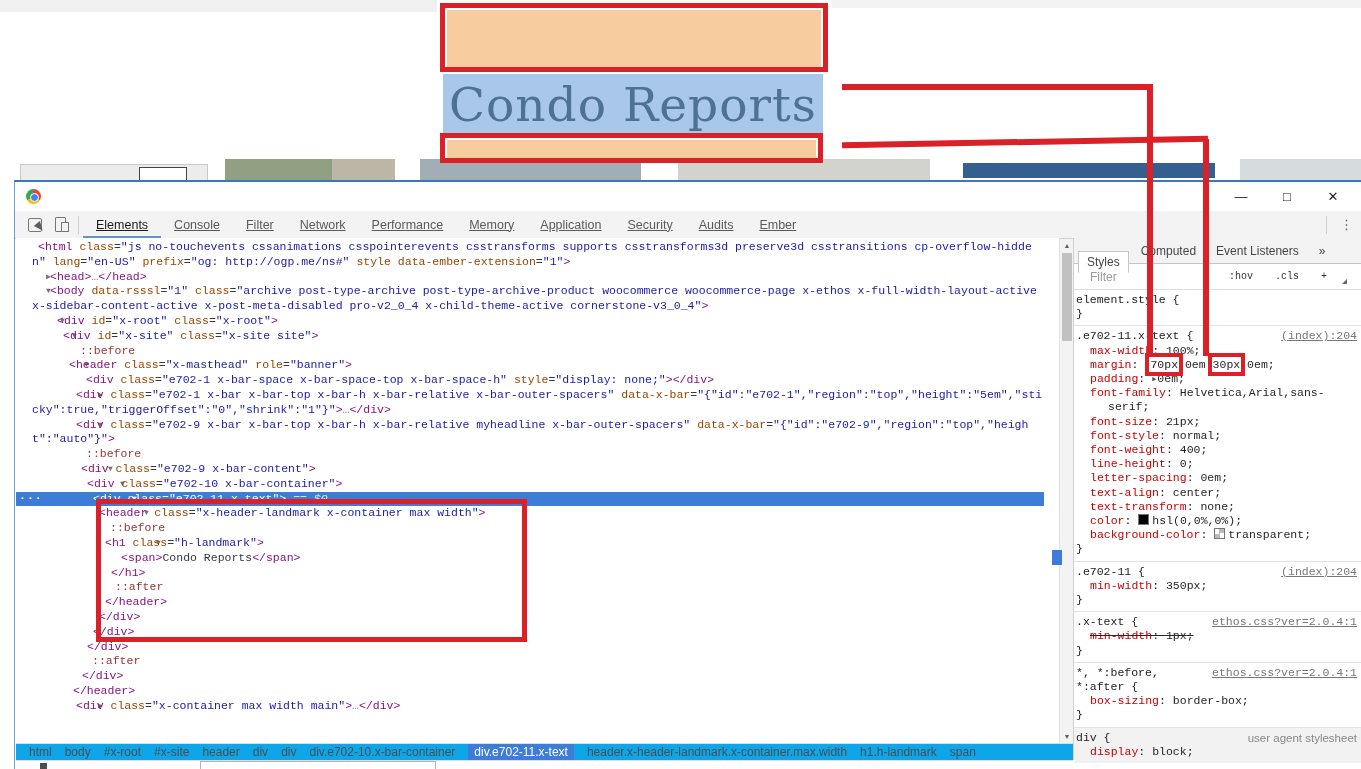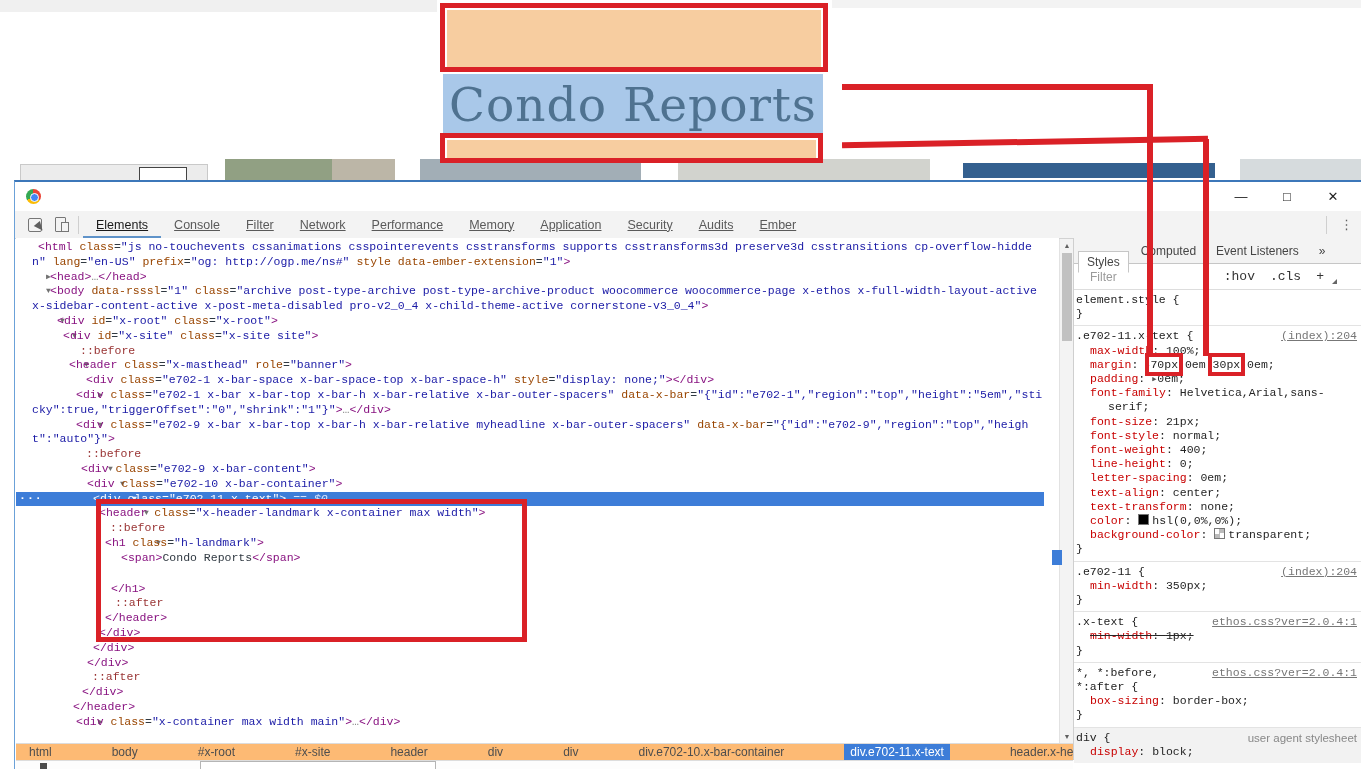--- a/index.html
+++ b/index.html
@@ -80,39 +80,39 @@
   .rowdots{position:absolute;left:3px;top:-3px;color:#fff;font-weight:bold;letter-spacing:1px;text-indent:0;}
 
   
   #dom-scroll{left:1044px;top:57px;width:14px;height:504px;background:#f3f3f3;border-left:1px solid #e2e2e2;}
   .sb-arrow{position:absolute;left:0;width:14px;height:13px;display:flex;align-items:center;
       justify-content:center;font-size:7px;color:#606060;}
   #dom-thumb{position:absolute;left:2px;top:14px;width:10px;height:88px;background:#c1c1c1;}
   #dom-marker{left:1037px;top:368px;width:10px;height:15px;background:#3d7dd8;}
 
   
-  #breadcrumb{left:1px;top:561px;width:1057px;height:16px;background:#fdba74;
-      border-top:1px solid #dcdcdc;display:flex;align-items:center;font-size:12px;color:#4e4e4e;gap:47px;}
+  #breadcrumb{left:1px;top:561px;width:1057px;height:16px;background:#0ea5e9;
+      border-top:1px solid #dcdcdc;display:flex;align-items:center;font-size:12px;color:#4e4e4e;}
   .crumb{margin-left:13px;white-space:nowrap;cursor:default;}
   .crumb.selc{background:#3d7dd8;color:#fff;padding:1px 6px;margin-left:13px;}
   #bottomrow{left:1px;top:578px;width:1057px;height:11px;background:#fdfdfd;border-top:1px solid #ddd;}
   #bottomrow-icon{left:24px;top:2px;width:7px;height:8px;background:#4d4d4d;position:absolute;}
   #bottomrow-box{left:184px;top:0px;width:234px;height:10px;background:#fff;border:1px solid #b5b5b5;position:absolute;}
 
   
   #styles-panel{left:1058px;top:56px;width:289px;height:521px;background:#fff;
       border-left:1px solid #cfcfcf;border-bottom:1px solid #c9c9c9;}
   #styles-tabs{height:25px;background:#f3f3f3;border-bottom:1px solid #c6c6c6;
       display:flex;align-items:center;}
   .stab{font-size:12px;color:#454545;padding:3px 8px;margin-left:4px;cursor:default;white-space:nowrap;}
   .stab.active{background:#fff;border:1px solid #c6c6c6;border-bottom:1px solid #fff;margin-top:22px;}
   #filter-row{height:25px;border-bottom:1px solid #ddd;display:flex;align-items:center;position:relative;}
   #filter-label{font-size:12px;color:#9a9a9a;margin-left:16px;}
-  #filter-chips{position:absolute;right:26px;display:flex;align-items:center;gap:15px;
-      font-size:13px;color:#333;font-family:"Liberation Mono",monospace;}
+  #filter-chips{position:absolute;right:16px;display:flex;align-items:center;gap:22px;
+      font-size:10px;color:#333;font-family:"Liberation Mono",monospace;}
   .corner{width:0;height:0;border-left:5px solid transparent;border-bottom:5px solid #666;
       margin-left:-7px;margin-top:9px;}
 
   #css-rules{font-family:"Liberation Mono",monospace;font-size:11.5px;line-height:14.2px;color:#252525;}
   .rule{border-bottom:1px solid #e3e3e3;padding:3px 0 4px 0;}
   .rule.ua{background:#f2f2f2;border-bottom:none;}
   .rhead{display:flex;justify-content:space-between;padding:0 6px 0 2px;}
   .rsel{color:#222;}
   .rlink{color:#777;text-decoration:underline;white-space:nowrap;}
   .rsrc{color:#888;white-space:nowrap;font-family:"Liberation Sans",sans-serif;font-size:11.5px;}
@@ -194,21 +194,21 @@
         <div class="dom-line" style="text-indent: 33px;"><span class="arr">▶</span><span class="tk-t">&lt;div</span><span class="tk-a"> class</span><span class="tk-p">=</span><span class="tk-v">"e702-1 x-bar x-bar-top x-bar-h x-bar-relative x-bar-outer-spacers"</span><span class="tk-a"> data-x-bar</span><span class="tk-p">=</span><span class="tk-v">"{"id":"e702-1","region":"top","height":"5em","sticky":true,"triggerOffset":"0","shrink":"1"}"</span><span class="tk-t">&gt;</span><span class="tk-g">…</span><span class="tk-t">&lt;/div&gt;</span></div>
         <div class="dom-line" style="text-indent: 33px;"><span class="arr">▼</span><span class="tk-t">&lt;div</span><span class="tk-a"> class</span><span class="tk-p">=</span><span class="tk-v">"e702-9 x-bar x-bar-top x-bar-h x-bar-relative myheadline x-bar-outer-spacers"</span><span class="tk-a"> data-x-bar</span><span class="tk-p">=</span><span class="tk-v">"{"id":"e702-9","region":"top","height":"auto"}"</span><span class="tk-t">&gt;</span></div>
         <div class="dom-line" style="text-indent: 54px;"><span class="tk-ps">::before</span></div>
         <div class="dom-line" style="text-indent: 38px;"><span class="arr">▼</span><span class="tk-t">&lt;div</span><span class="tk-a"> class</span><span class="tk-p">=</span><span class="tk-v">"e702-9 x-bar-content"</span><span class="tk-t">&gt;</span></div>
         <div class="dom-line" style="text-indent: 44px;"><span class="arr">▼</span><span class="tk-t">&lt;div</span><span class="tk-a"> class</span><span class="tk-p">=</span><span class="tk-v">"e702-10 x-bar-container"</span><span class="tk-t">&gt;</span></div>
         <div class="dom-line sel" style="text-indent: 50px;"><span class="rowdots">...</span><span class="arr">▼</span><span class="tk-t">&lt;div</span><span class="tk-a"> class</span><span class="tk-p">=</span><span class="tk-v">"e702-11 x-text"</span><span class="tk-t">&gt;</span><span class="tk-x"> == $0</span></div>
         <div class="dom-line" style="text-indent: 56px;"><span class="arr">▼</span><span class="tk-t">&lt;header</span><span class="tk-a"> class</span><span class="tk-p">=</span><span class="tk-v">"x-header-landmark x-container max width"</span><span class="tk-t">&gt;</span></div>
         <div class="dom-line" style="text-indent: 78px;"><span class="tk-ps">::before</span></div>
         <div class="dom-line" style="text-indent: 62px;"><span class="arr">▼</span><span class="tk-t">&lt;h1</span><span class="tk-a"> class</span><span class="tk-p">=</span><span class="tk-v">"h-landmark"</span><span class="tk-t">&gt;</span></div>
         <div class="dom-line" style="text-indent: 89px;"><span class="tk-t">&lt;span&gt;</span><span class="tk-p">Condo Reports</span><span class="tk-t">&lt;/span&gt;</span></div>
-        <div class="dom-line" style="text-indent: 79px; margin-top: 16px;"><span class="tk-t">&lt;/h1&gt;</span></div>
+        <div class="dom-line" style="text-indent: 79px;"><span class="tk-t">&lt;/h1&gt;</span></div>
         <div class="dom-line" style="text-indent: 83px;"><span class="tk-ps">::after</span></div>
         <div class="dom-line" style="text-indent: 73px;"><span class="tk-t">&lt;/header&gt;</span></div>
         <div class="dom-line" style="text-indent: 67px;"><span class="tk-t">&lt;/div&gt;</span></div>
         <div class="dom-line" style="text-indent: 61px;"><span class="tk-t">&lt;/div&gt;</span></div>
         <div class="dom-line" style="text-indent: 55px;"><span class="tk-t">&lt;/div&gt;</span></div>
         <div class="dom-line" style="text-indent: 60px;"><span class="tk-ps">::after</span></div>
         <div class="dom-line" style="text-indent: 50px;"><span class="tk-t">&lt;/div&gt;</span></div>
         <div class="dom-line" style="text-indent: 41px;"><span class="tk-t">&lt;/header&gt;</span></div>
         <div class="dom-line" style="text-indent: 33px;"><span class="arr">▶</span><span class="tk-t">&lt;div</span><span class="tk-a"> class</span><span class="tk-p">=</span><span class="tk-v">"x-container max width main"</span><span class="tk-t">&gt;</span><span class="tk-g">…</span><span class="tk-t">&lt;/div&gt;</span></div>
       </div>

